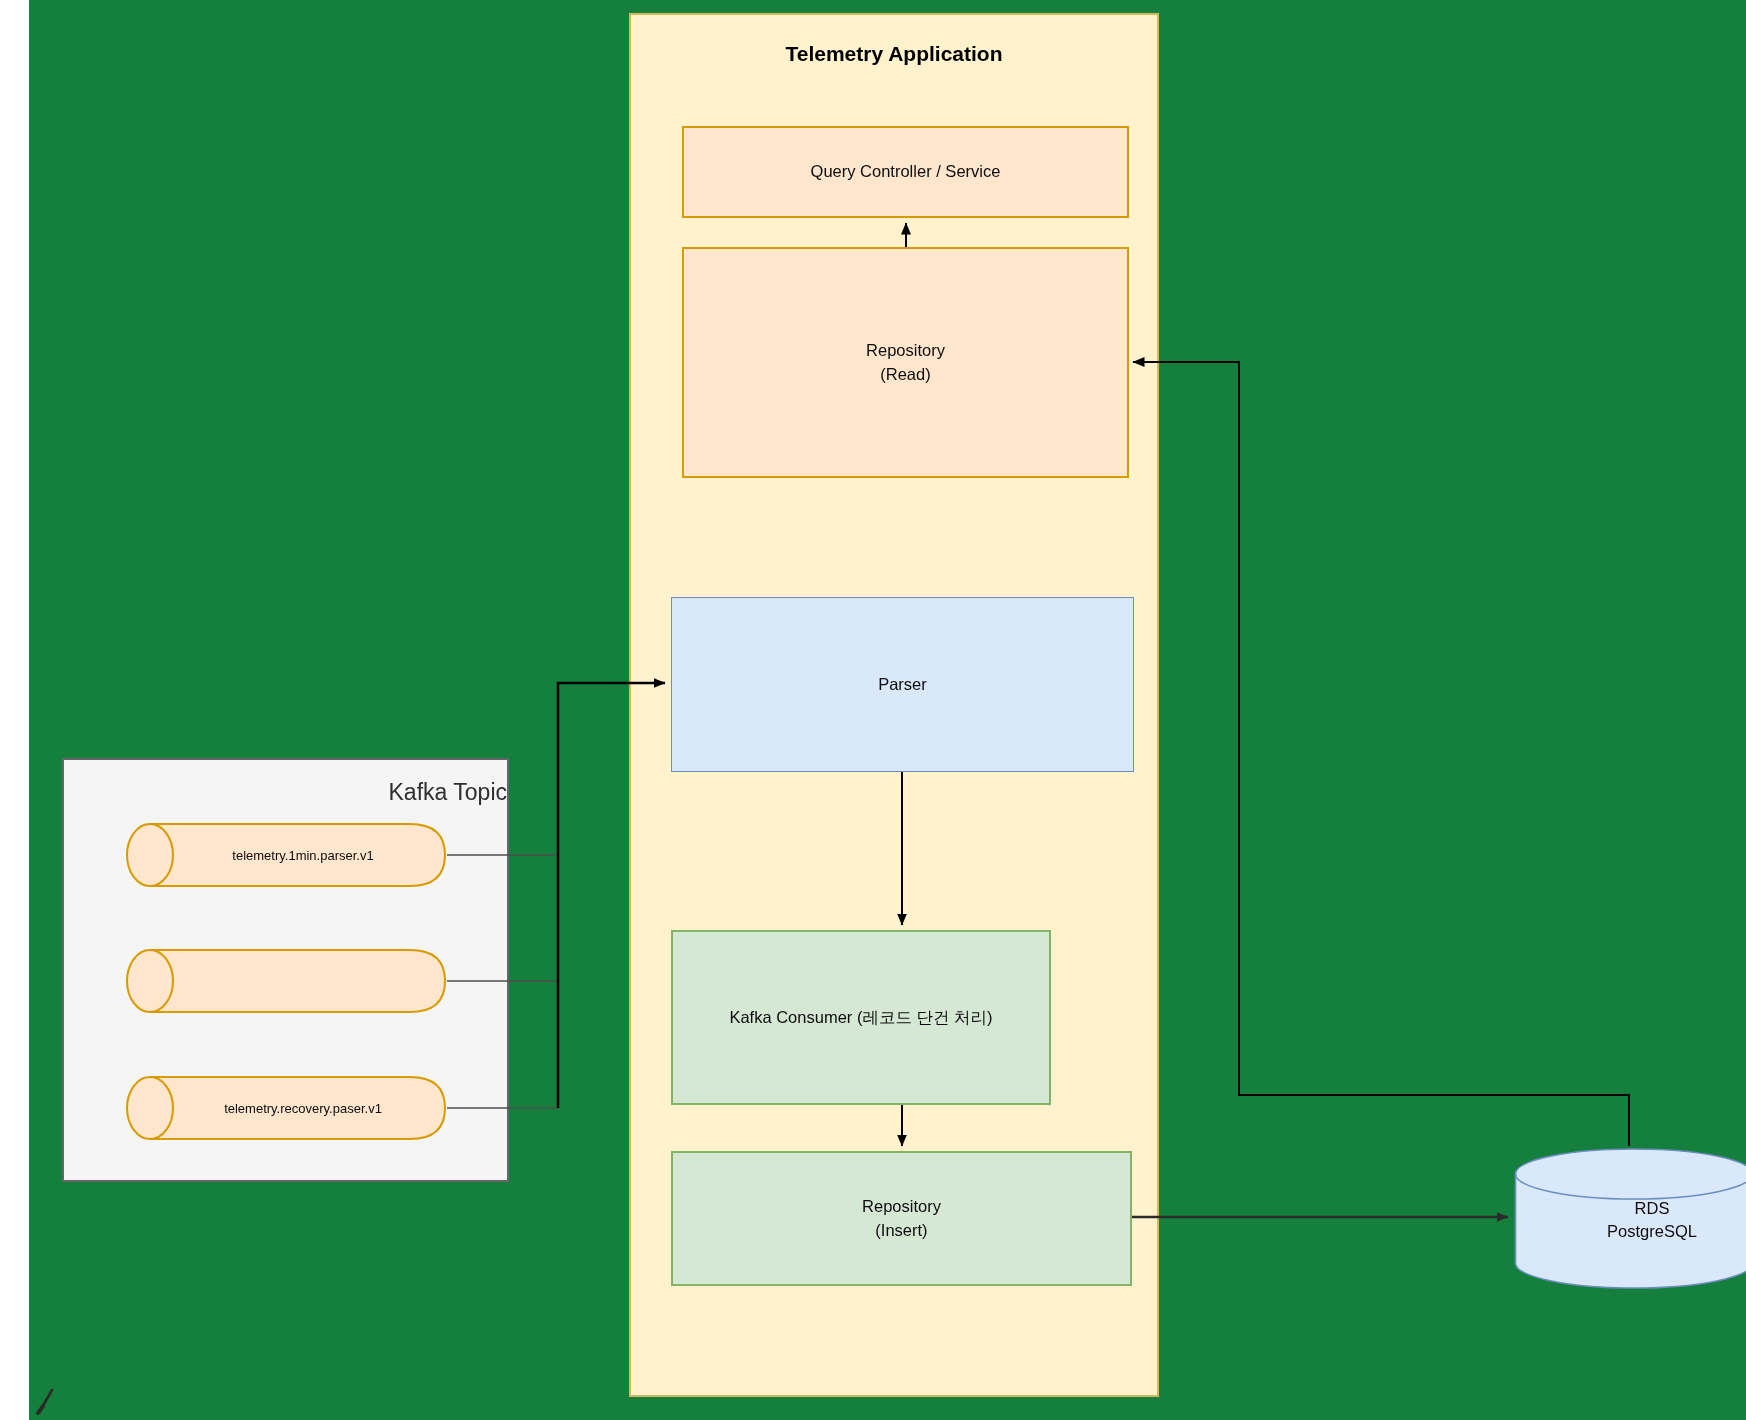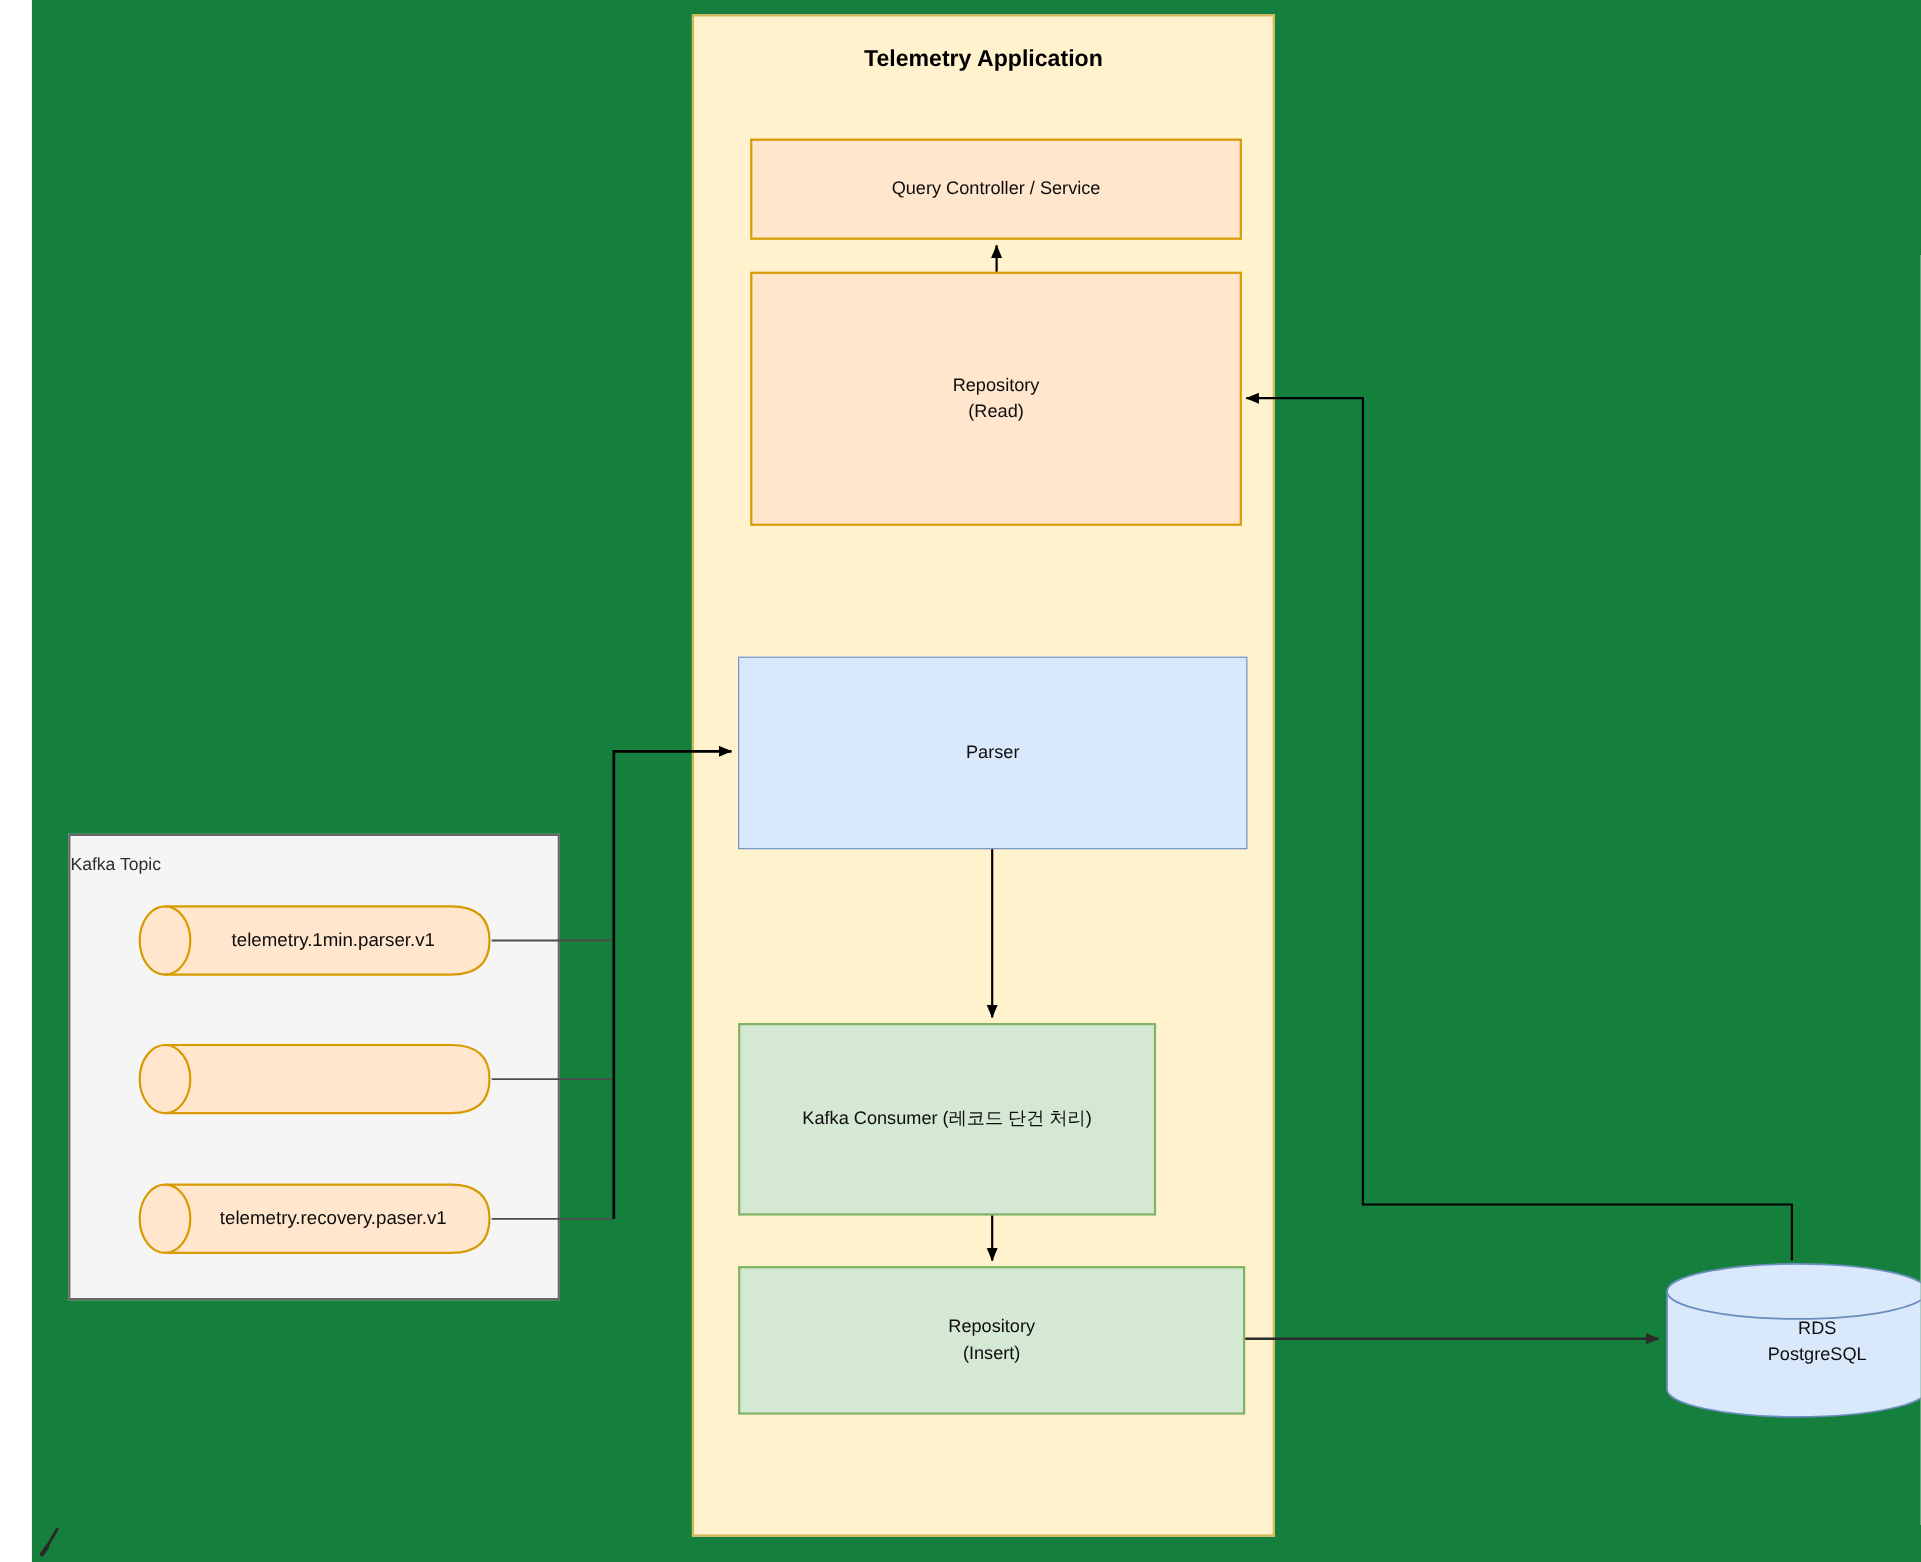--- a/index.html
+++ b/index.html
@@ -30,29 +30,29 @@
   .box-query{left:653px; top:126px; width:447px; height:92px;}
   .box-repo-read{left:653px; top:247px; width:447px; height:231px;}
   .box-parser{left:642px; top:597px; width:463px; height:175px;}
   .box-consumer{left:642px; top:930px; width:380px; height:175px;}
   .box-repo-insert{left:642px; top:1151px; width:461px; height:135px;}
 
   .container-kafka{
     left:33px; top:758px; width:447px; height:424px;
     background:var(--gray-fill); border:2px solid var(--gray-border);}
   .container-kafka .title{
-    position:absolute; top:16px; left:0; width:100%; text-align:left;
-    font-size:16px; color:#2e2e2e;}
+    position:absolute; top:16px; left:0; width:100%; text-align:right;
+    font-size:23px; color:#2e2e2e;}
 
   .topic-cyl{position:absolute; left:96px; width:322px; height:66px;}
   .topic-cyl svg{position:absolute; left:0; top:0;}
   .topic-cyl .label{
     position:absolute; left:34px; top:0; width:288px; height:100%;
     display:flex; align-items:center; justify-content:center;
-    font-size:17px; color:#0d0d0d;}
+    font-size:13px; color:#0d0d0d;}
   .cyl1{top:822px;} .cyl2{top:948px;} .cyl3{top:1075px;}
 
   .db{position:absolute; left:1485px; top:1147px; width:276px; height:143px;}
   .db svg{position:absolute; left:0; top:0;}
   .db .label{
     position:absolute; left:0; top:50px; width:100%; text-align:center;
     font-size:16.5px; line-height:1.4; color:#0d0d0d;}
 
   svg.wires{position:absolute; left:0; top:0; pointer-events:none;}
   .artifact{position:absolute; pointer-events:none;}

